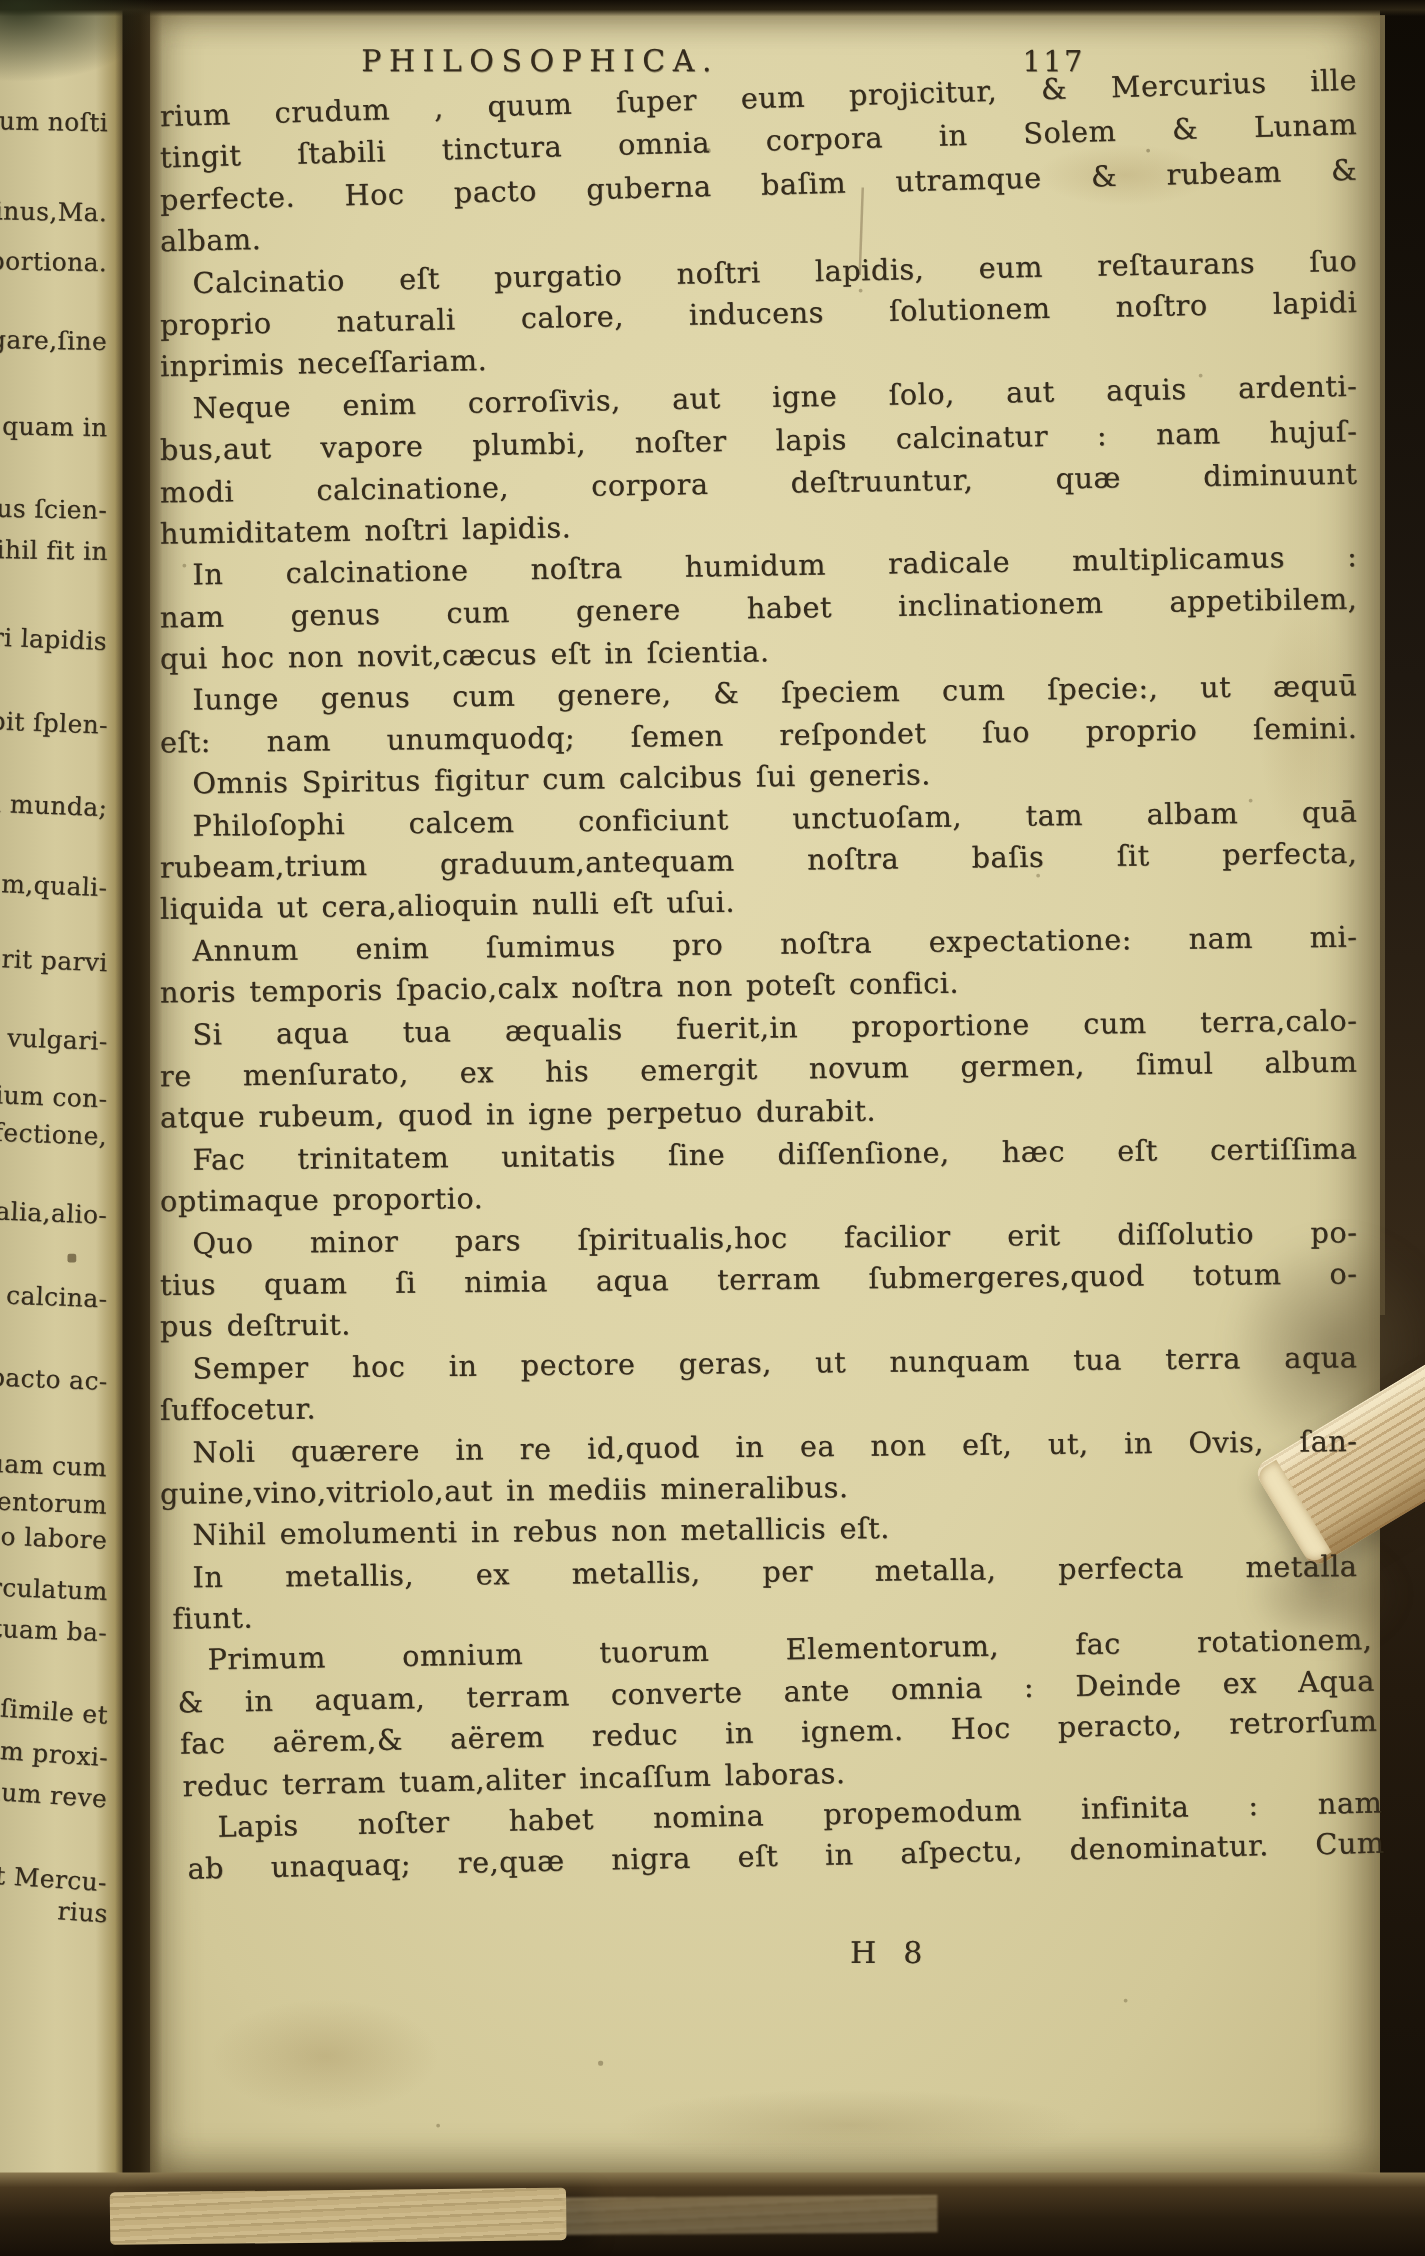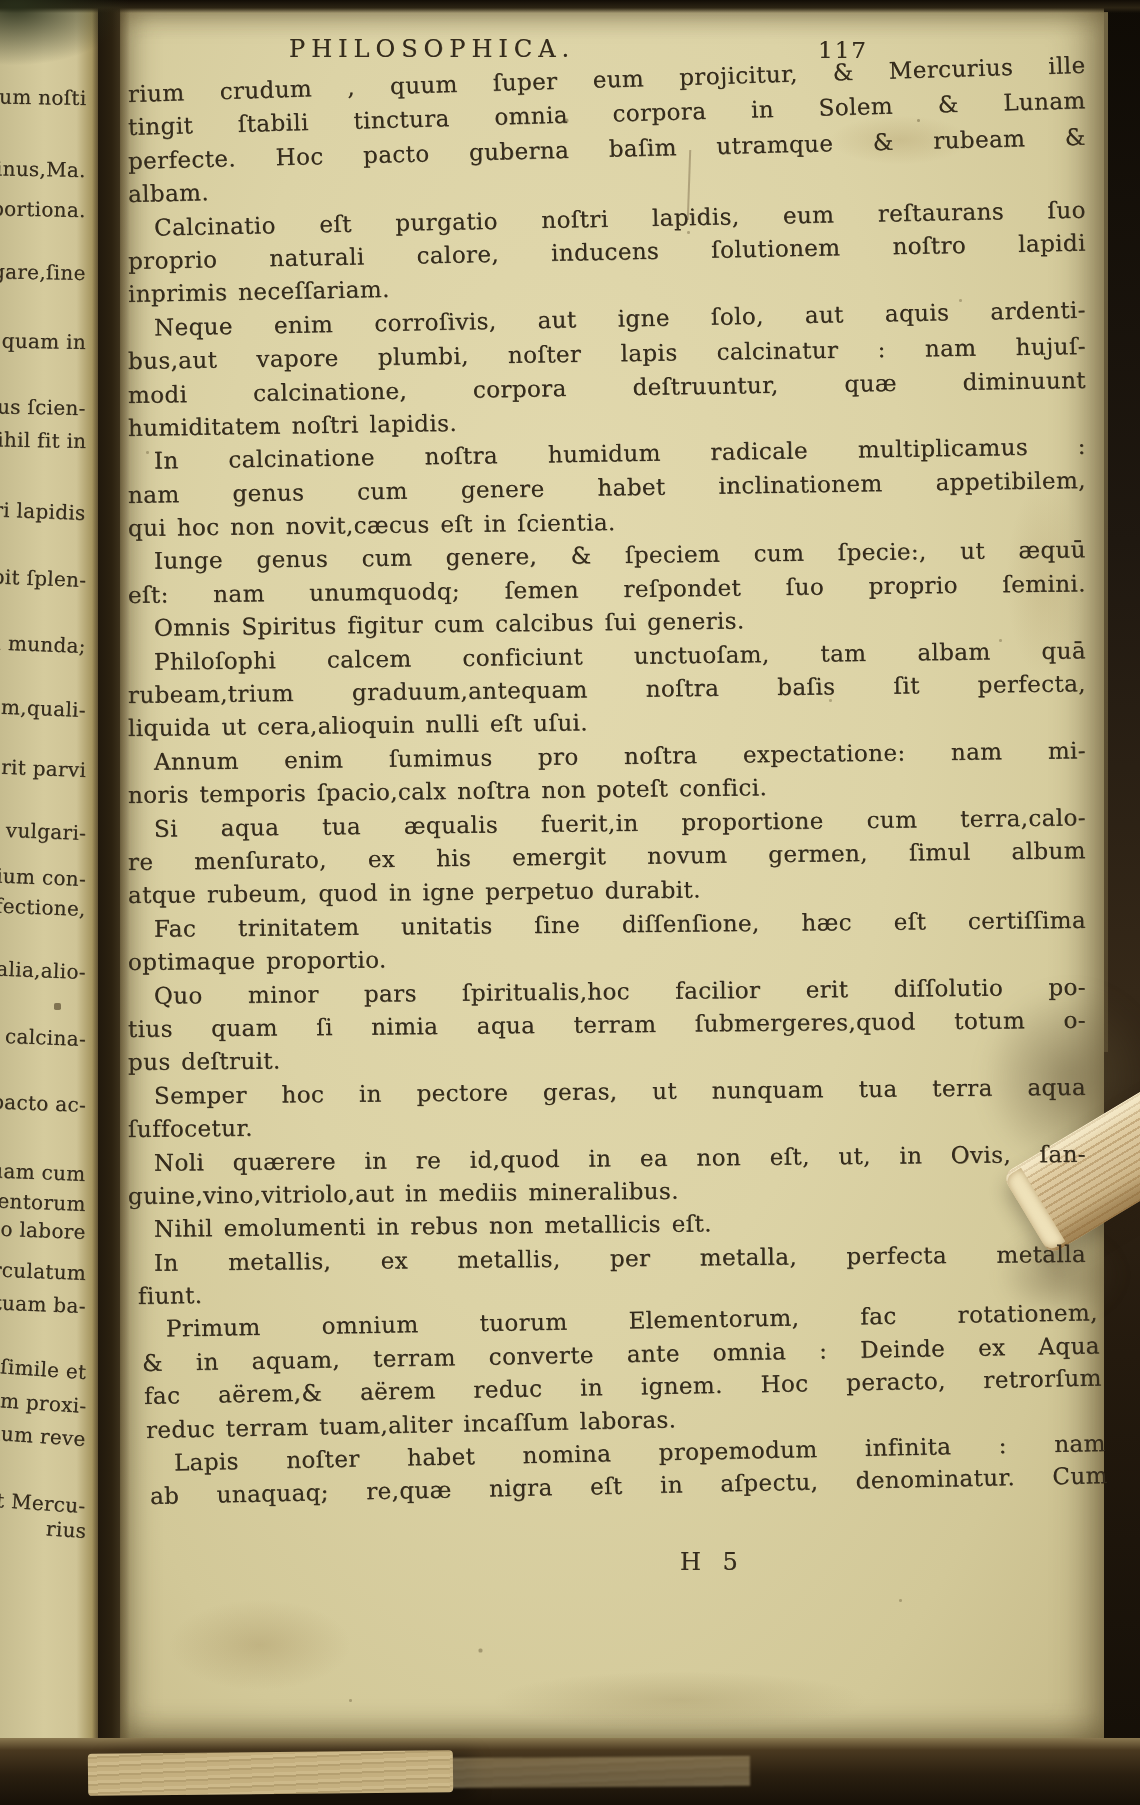--- a/index.html
+++ b/index.html
@@ -166,21 +166,21 @@
       <div class="line indent short">Nihil emolumenti in rebus non metallicis eſt.</div>
       <div class="line indent">In metallis, ex metallis, per metalla, perfecta metalla</div>
       <div class="line short">fiunt.</div>
       <div class="line indent">Primum omnium tuorum Elementorum, fac rotationem,</div>
       <div class="line">&amp; in aquam, terram converte ante omnia : Deinde ex Aqua</div>
       <div class="line">fac aërem,&amp; aërem reduc in ignem. Hoc peracto, retrorſum</div>
       <div class="line short">reduc terram tuam,aliter incaſſum laboras.</div>
       <div class="line indent">Lapis noſter habet nomina propemodum infinita : nam</div>
       <div class="line">ab unaquaq; re,quæ nigra eſt in aſpectu, denominatur. Cum</div>
     </div>
-  <div class="signature ink">H 5</div>
+  <div class="signature ink">H 8</div>
 
   <div class="fragments">
       <div class="fragment" style="top: 86px;">dum noſti</div>
       <div class="fragment" style="top: 158px;">rinus,Ma.</div>
       <div class="fragment" style="top: 198px;">portiona.</div>
       <div class="fragment" style="top: 261px;">gare,ſine</div>
       <div class="fragment" style="top: 330px;">; quam in</div>
       <div class="fragment" style="top: 396px;">tius ſcien-</div>
       <div class="fragment" style="top: 429px;">nihil fit in</div>
       <div class="fragment" style="top: 501px;">tri lapidis</div>

